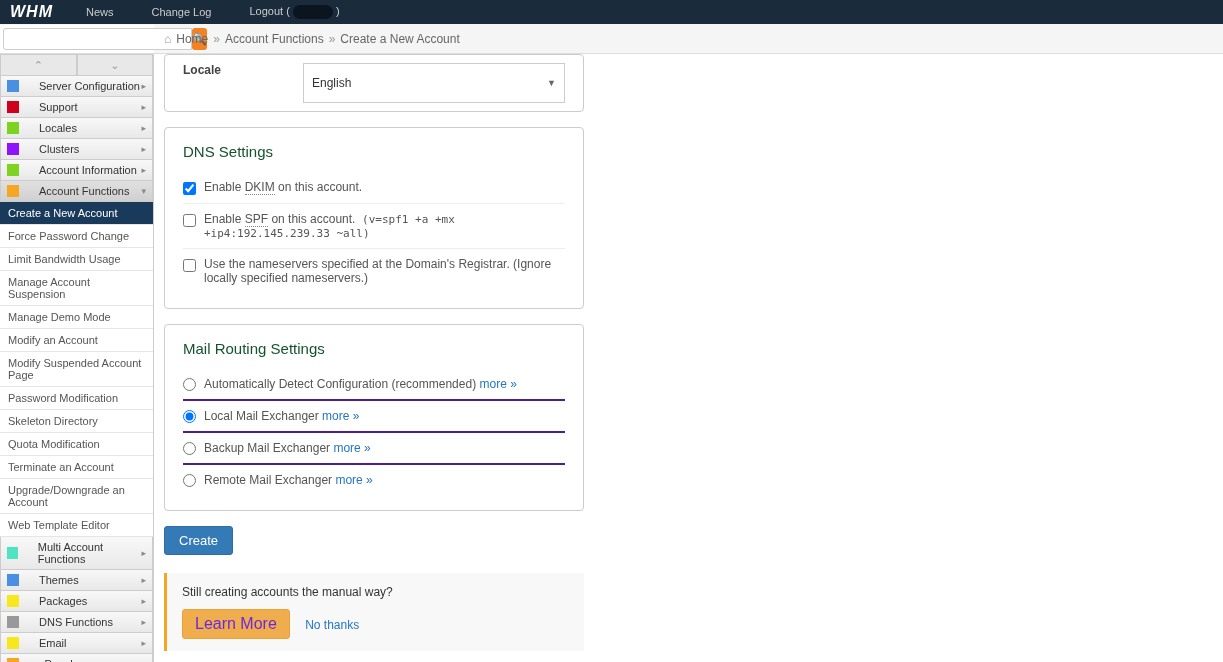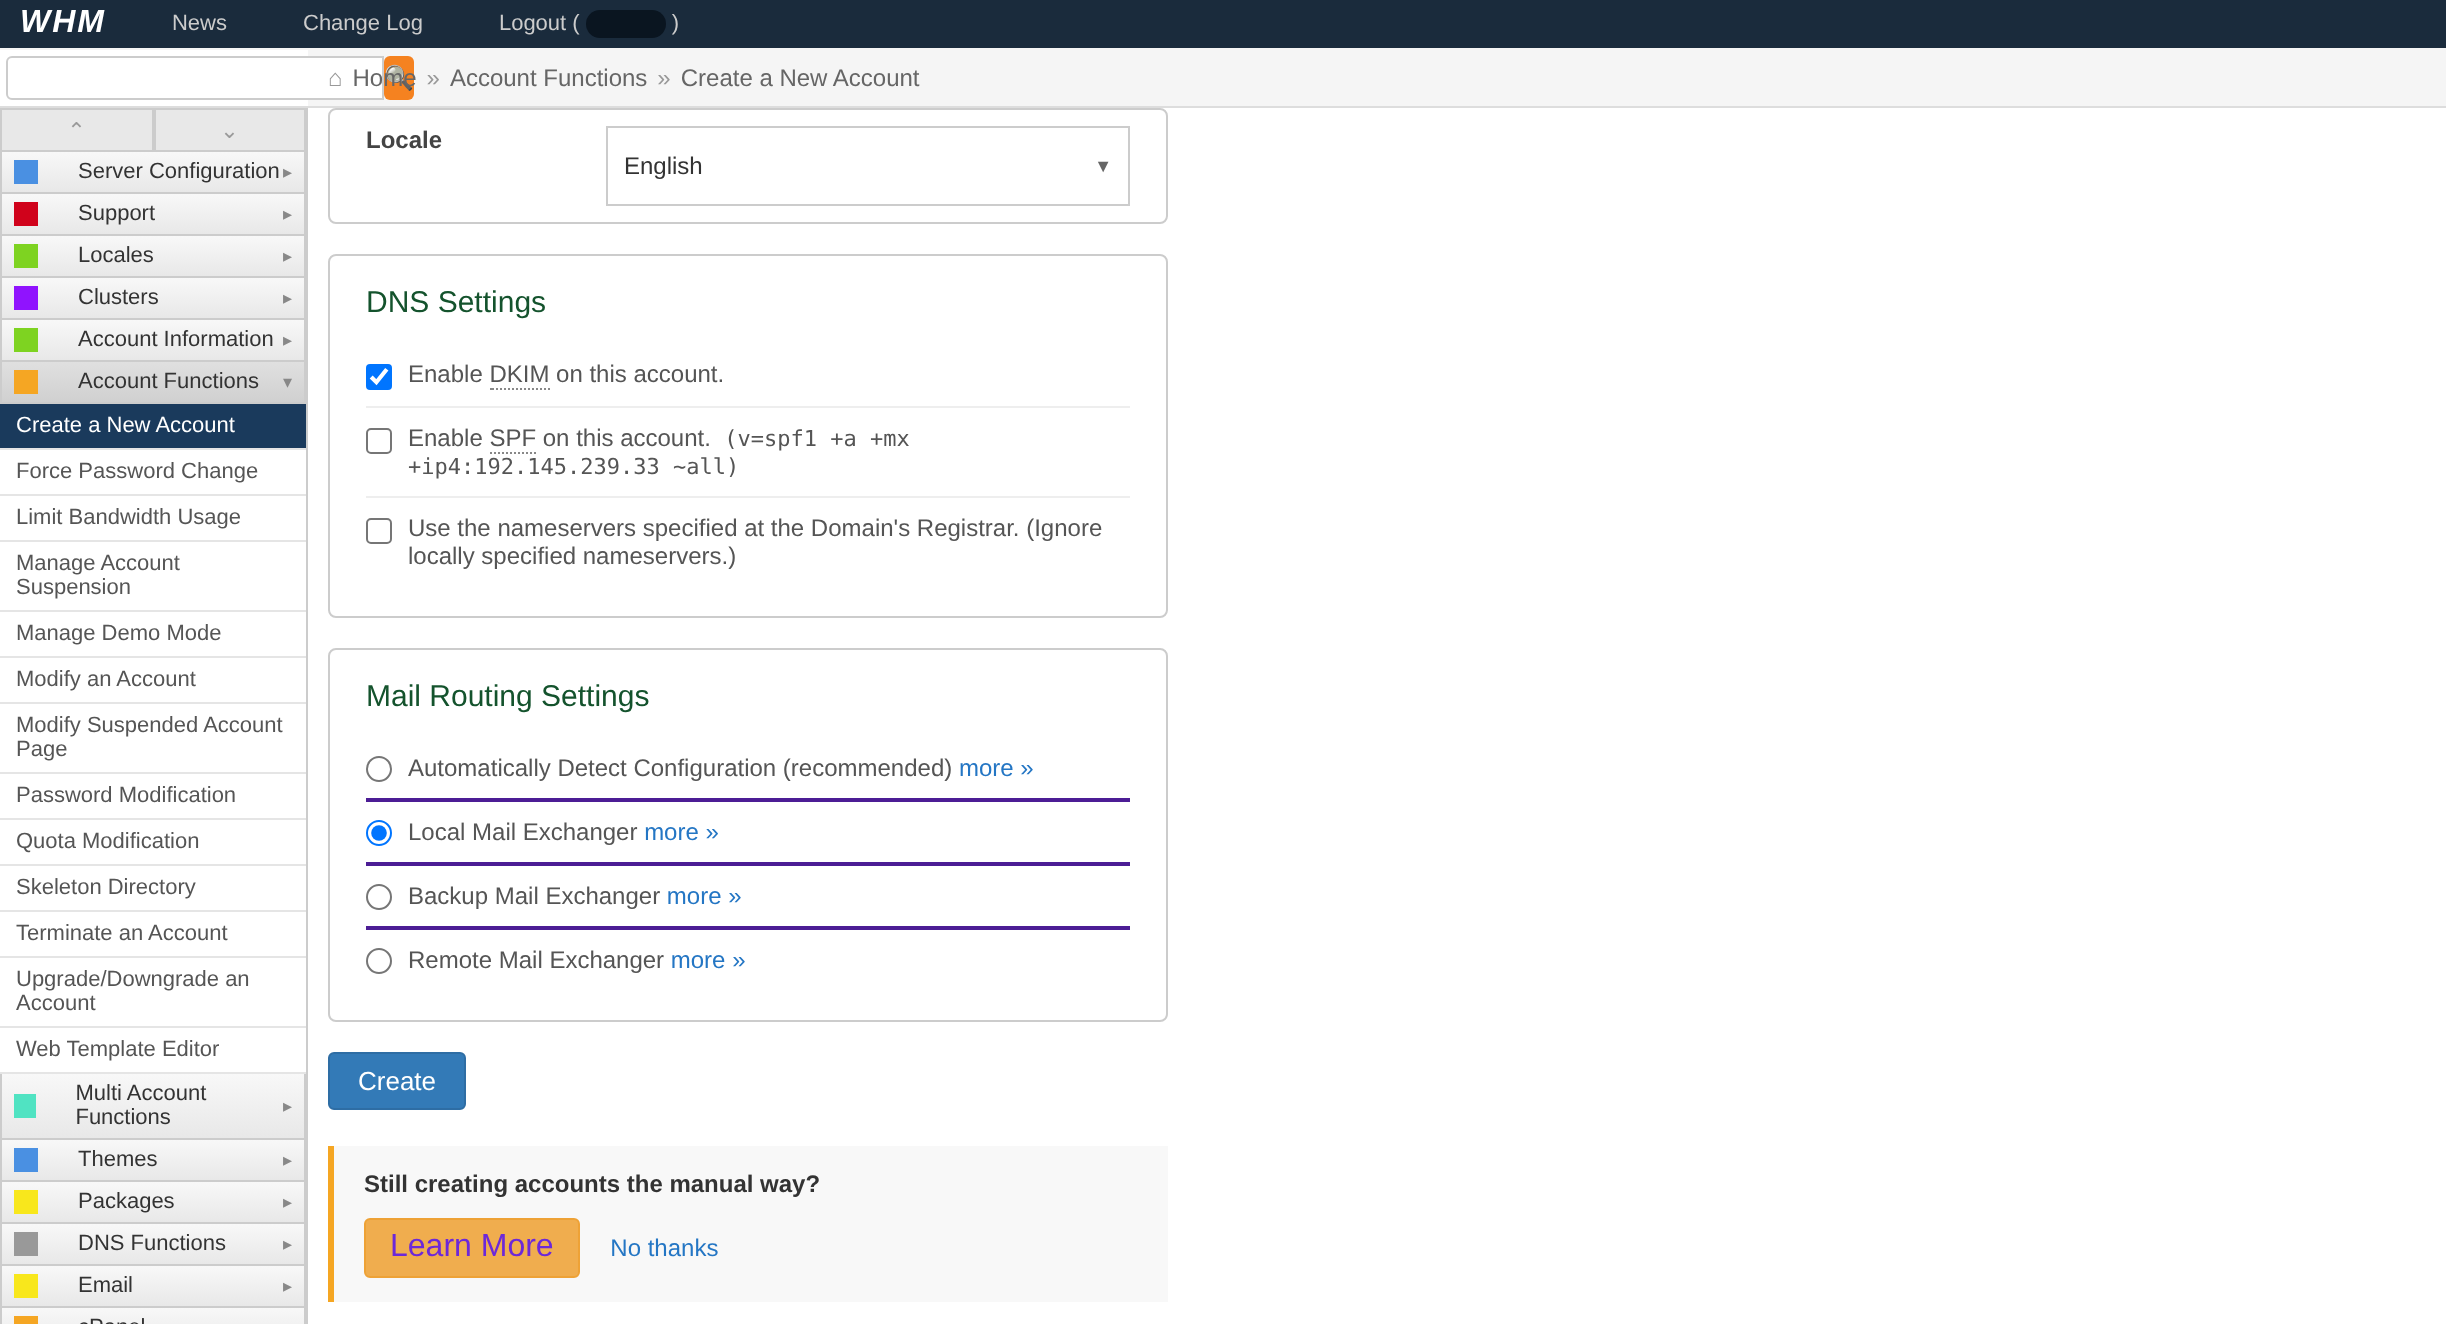--- a/index.html
+++ b/index.html
@@ -40,21 +40,21 @@
 .chk-row:last-of-type { border-bottom: none; }
 .chk-row input { margin-top: 2px; }
 .chk-row .abbr { border-bottom: 1px dotted #888; }
 .ns-block { display: flex; gap: 10px; font-size: 12px; color: #555; padding-top: 8px; }
 .ns-label { font-weight: bold; }
 .radio-row { padding: 8px 0; border-bottom: 2px solid #4c1d95; display: flex; align-items: center; gap: 8px; font-size: 12px; color: #555; }
 .radio-row:last-child { border-bottom: none; }
 .more-link { color: #2476c4; text-decoration: none; cursor: pointer; }
 .btn-primary { background: #337ab7; color: #fff; border: 1px solid #2e6da4; padding: 6px 14px; border-radius: 3px; cursor: pointer; font-size: 13px; }
 .promo { border-left: 3px solid #f5a623; background: #f8f8f8; padding: 12px 15px; width: 420px; margin-top: 18px; }
-.promo-title { font-weight: bold; font-size: 12px; color: #333; margin-bottom: 10px; }
+.promo-title { font-weight: normal; font-size: 12px; color: #333; margin-bottom: 10px; }
 .btn-learn { background: #f0ad4e; color: #6d28d9; border: 1px solid #eea236; padding: 5px 12px; border-radius: 3px; cursor: pointer; font-size: 16px; margin-right: 12px; }
 .btn-nothanks { color: #2476c4; background: none; border: none; cursor: pointer; font-size: 12px; }
 .mono { font-family: monospace; font-size: 11px; }
 .i-orange{background:#f5a623}.i-blue{background:#4a90e2}.i-green{background:#7ed321}.i-red{background:#d0021b}.i-purple{background:#9013fe}.i-gray{background:#999}.i-yellow{background:#f8e71c}.i-teal{background:#50e3c2}
 </style>
 </head>
 <body>
 
 <div class="topbar">
   <span class="logo">WHM</span>
@@ -134,22 +134,22 @@
           <span class="arrow">▾</span>
         </div>
         <div class="nav-item active">Create a New Account</div>
         <div class="nav-item">Force Password Change</div>
         <div class="nav-item">Limit Bandwidth Usage</div>
         <div class="nav-item">Manage Account Suspension</div>
         <div class="nav-item">Manage Demo Mode</div>
         <div class="nav-item">Modify an Account</div>
         <div class="nav-item">Modify Suspended Account Page</div>
         <div class="nav-item">Password Modification</div>
+        <div class="nav-item">Skeleton Directory</div>
         <div class="nav-item">Quota Modification</div>
-        <div class="nav-item">Skeleton Directory</div>
         <div class="nav-item">Terminate an Account</div>
         <div class="nav-item">Upgrade/Downgrade an Account</div>
         <div class="nav-item">Web Template Editor</div>
         <div class="nav-cat">
           <span class="nav-cat-label">
             <span class="icon-sq i-teal"></span>
             <span>Multi Account Functions</span>
           </span>
           <span class="arrow">▸</span>
         </div>

